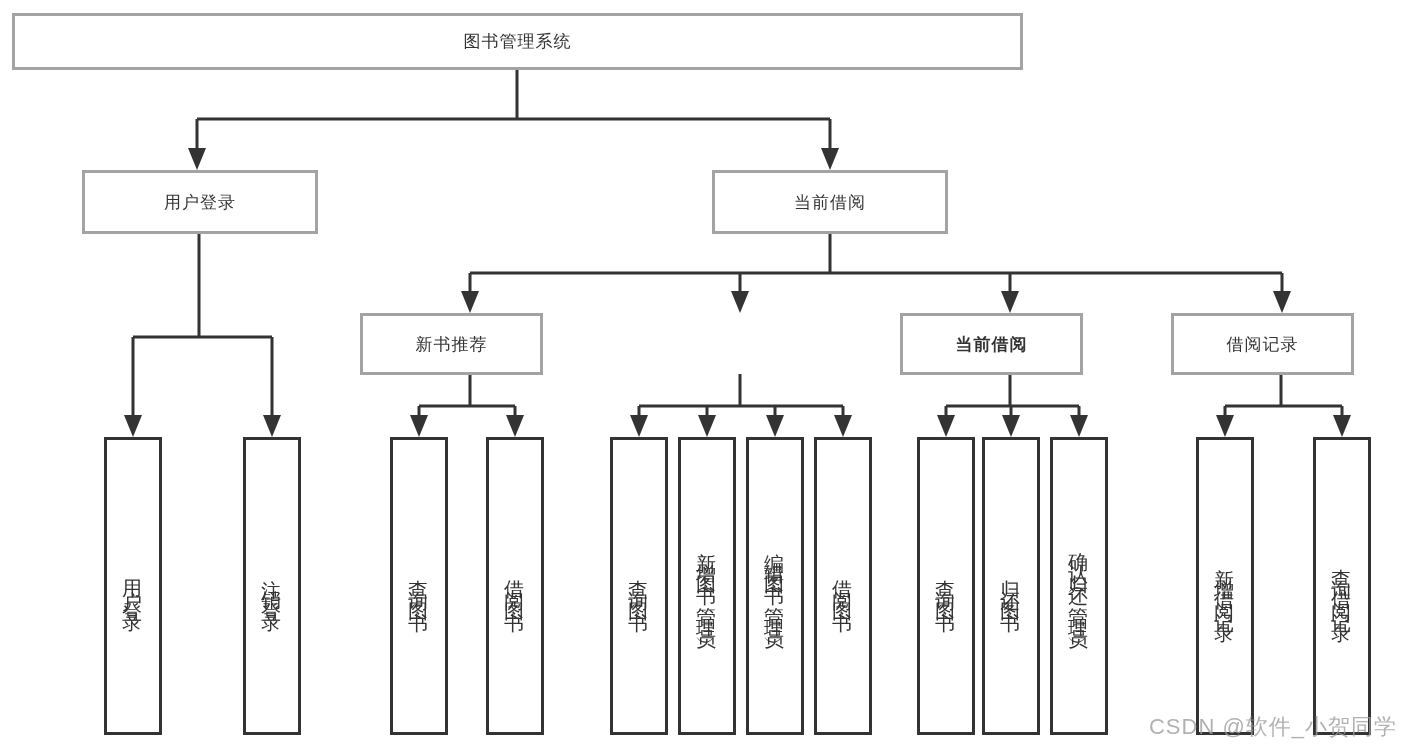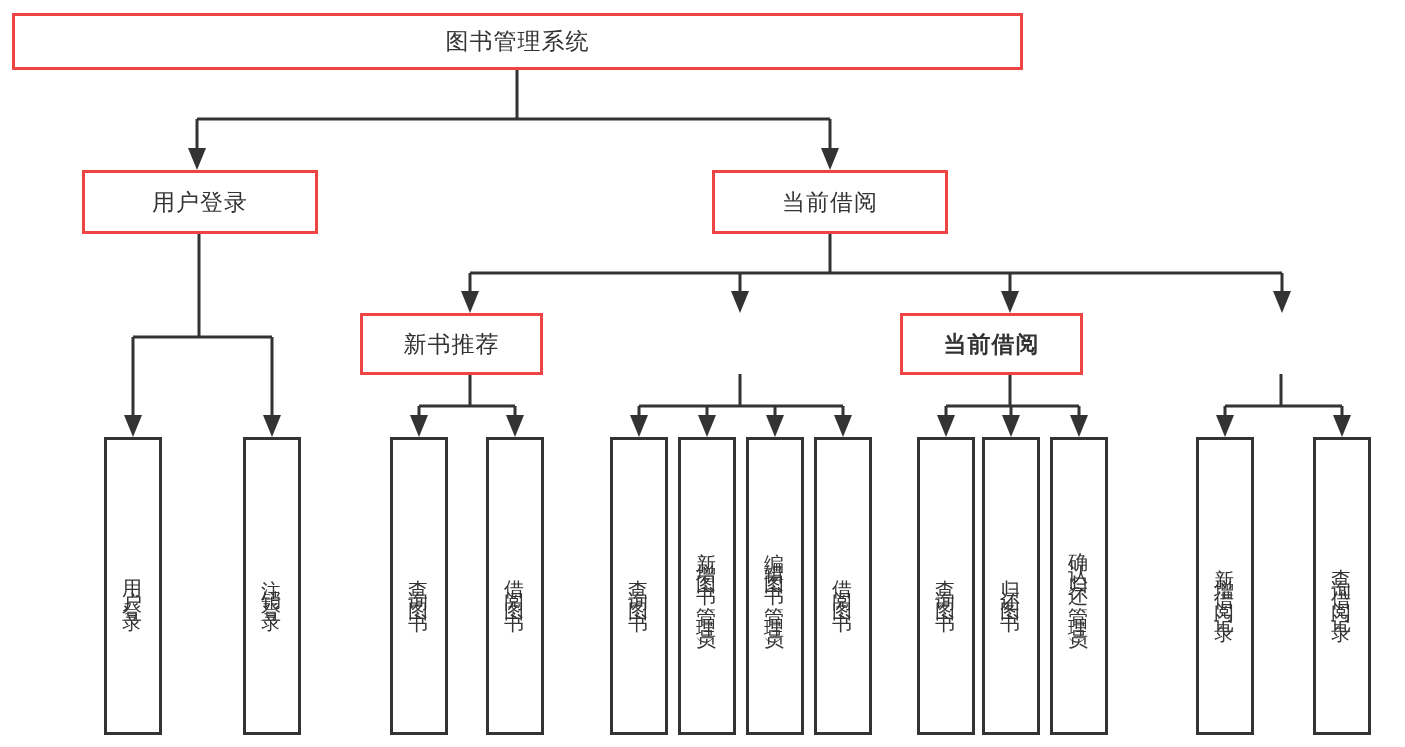--- a/index.html
+++ b/index.html
@@ -6,23 +6,23 @@
   body { font-family:"Liberation Sans", sans-serif; }
   #canvas {
     position:relative; width:1405px; height:747px;
     background:#ffffff; overflow:hidden;
   }
   #wires { position:absolute; left:0; top:0; width:1405px; height:747px; }
   .ln { stroke:#333333; stroke-width:3; fill:none; }
   .ar { fill:#333333; stroke:none; }
   .hbox {
     position:absolute; box-sizing:border-box;
-    border:3px solid #ef4444; background:#ffffff;
+    border:3px solid #a3a3a3; background:#ffffff;
     display:flex; align-items:center; justify-content:center;
-    font-size:23px; color:#333333; letter-spacing:1px;
+    font-size:17px; color:#333333; letter-spacing:1px;
     white-space:nowrap;
   }
   .vbox {
     position:absolute; box-sizing:border-box;
     width:58px; height:298px; top:437px;
     border:3px solid #333333; background:#ffffff;
     display:flex; align-items:center; justify-content:center;
   }
   .vbox span {
     writing-mode:vertical-rl; text-orientation:mixed;
@@ -97,20 +97,21 @@
     <path class="ar" d="M1342 437 l-9 -22 h18 z"></path>
   </svg>
 
   <div id="root-box" class="hbox">图书管理系统</div>
 
   <div id="user-box" class="hbox">用户登录</div>
   <div id="book-box" class="hbox">当前借阅</div>
 
   <div id="mod-0" class="hbox module">新书推荐</div>
   <div id="mod-2" class="hbox module">当前借阅</div>
+  <div id="mod-3" class="hbox module">借阅记录</div>
 
   <div id="leaf-0" class="vbox">
     <span>用户登录</span>
   </div>
   <div id="leaf-1" class="vbox">
     <span>注销登录</span>
   </div>
 
   <div id="leaf-2" class="vbox">
     <span>查询图书</span>
@@ -142,13 +143,14 @@
     <span>确认归还（管理员）</span>
   </div>
 
   <div id="leaf-11" class="vbox">
     <span>新增借阅记录</span>
   </div>
   <div id="leaf-12" class="vbox">
     <span>查询借阅记录</span>
   </div>
 
+  <div id="watermark">CSDN @软件_小贺同学</div>
 </div>
 
 </body></html>

